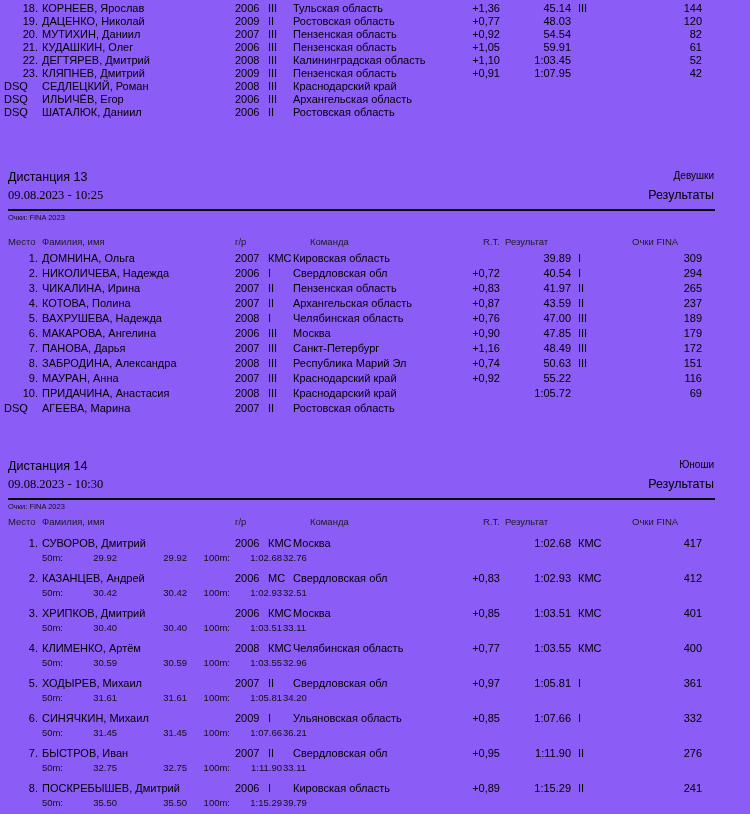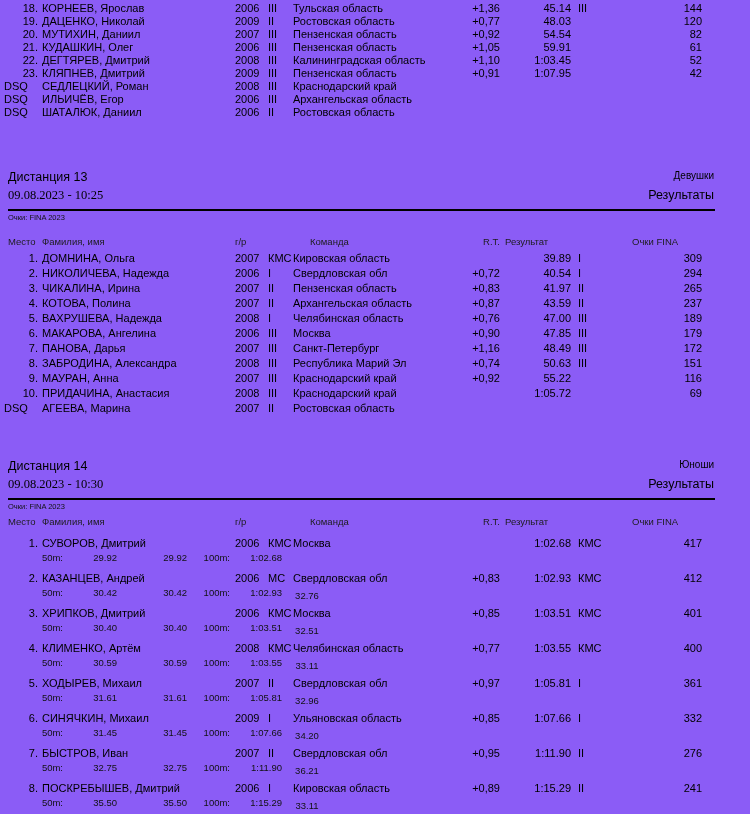--- a/index.html
+++ b/index.html
@@ -42,21 +42,21 @@
   .c-rt{left:440px;width:60px;text-align:right;}
   .c-result{left:503px;width:68px;text-align:right;font-weight:normal;}
   .c-rcls{left:578px;}
   .c-pts{left:640px;width:62px;text-align:right;}
   .scell{position:absolute;top:15px;font-size:9.5px;white-space:nowrap;color:#111;}
   .s-l1{left:20px;width:43px;text-align:right;}
   .s-v1{left:70px;width:47px;text-align:right;}
   .s-v2{left:140px;width:47px;text-align:right;}
   .s-l2{left:180px;width:50px;text-align:right;}
   .s-v3{left:234px;width:48px;text-align:right;}
-  .s-v4{left:283px;width:48px;text-align:center;margin-top:38px;}
+  .s-v4{left:283px;width:48px;text-align:left;}
   
   #cont-table{top:2px;}
   #sec13{top:170px;height:56px;}
   #thead13{top:236px;}
   #women-table{top:252px;}
   #sec14{top:459px;height:56px;}
   #thead14{top:516px;}
   #boys-table{top:537px;}
 </style>
 </head>

